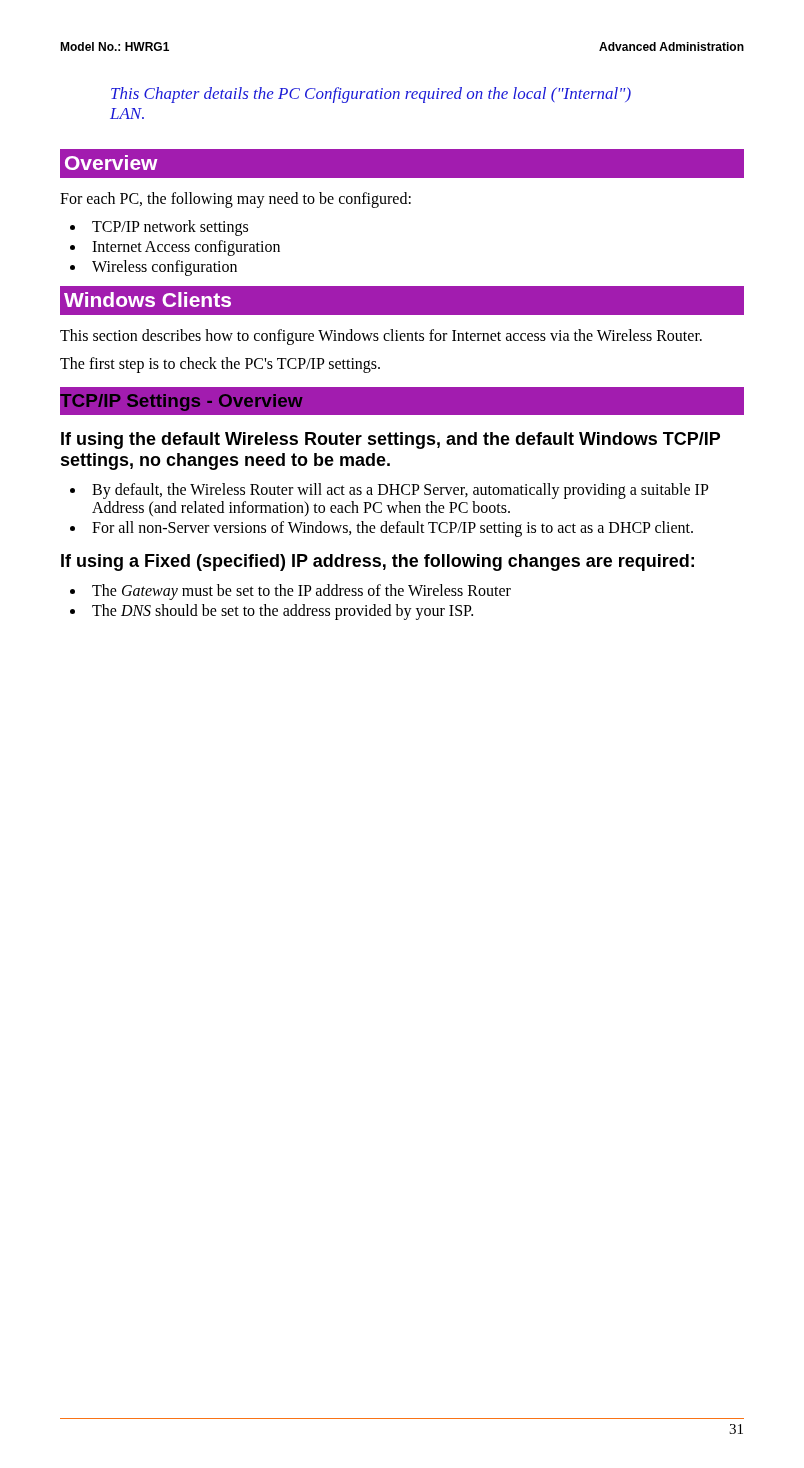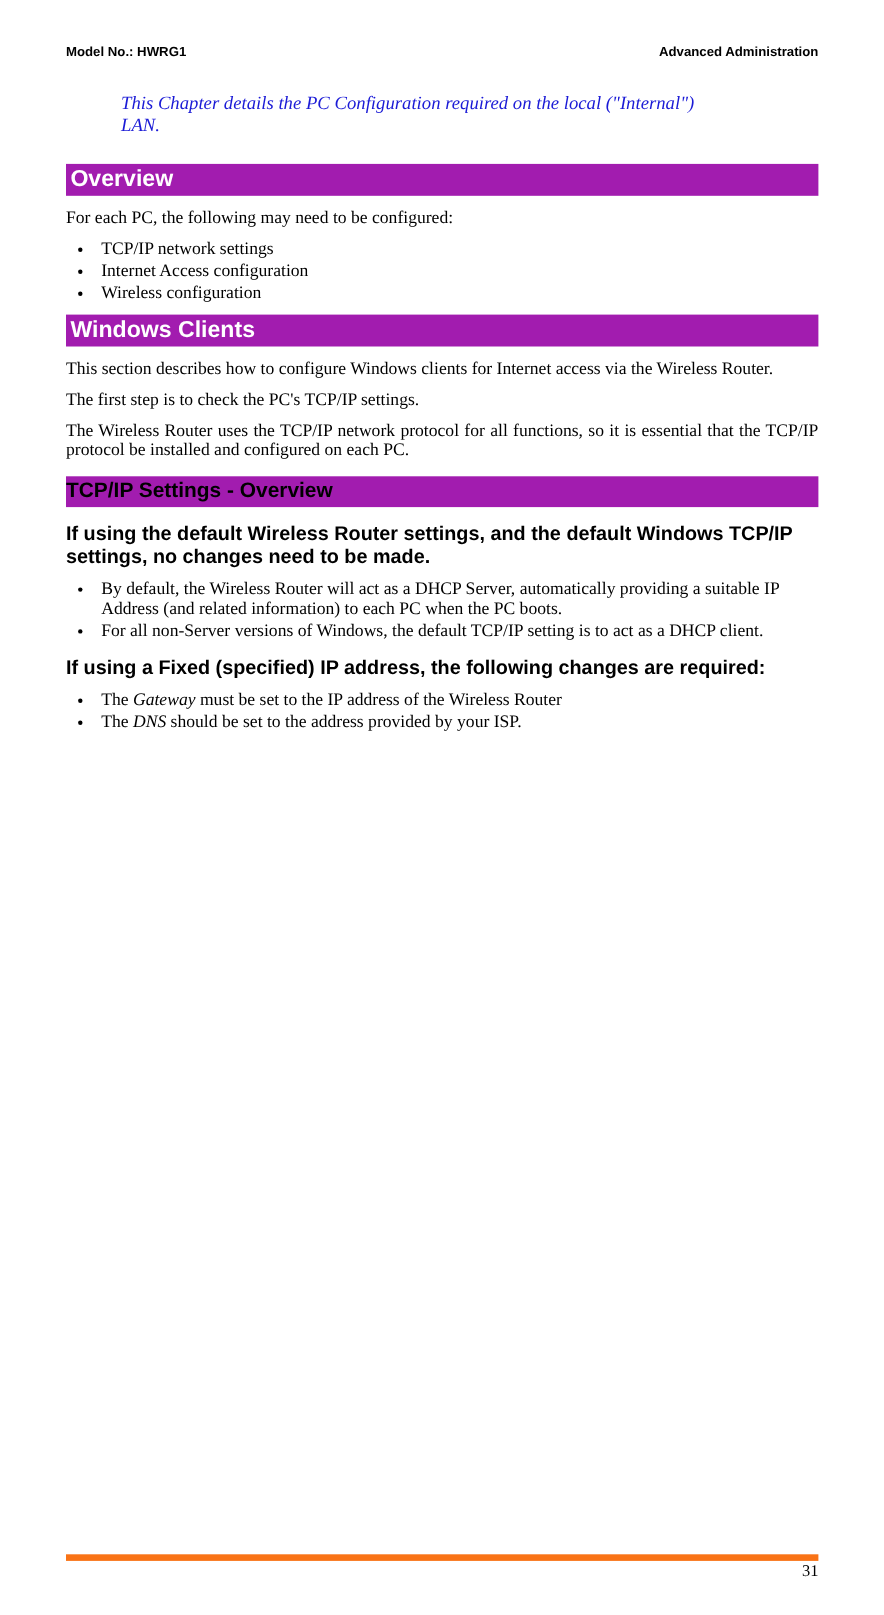--- a/index.html
+++ b/index.html
@@ -74,21 +74,21 @@
     font-family: Arial, Helvetica, sans-serif;
     font-weight: bold;
     font-size: 18px;
     margin: 14px 0 10px 0;
   }
   .footer {
     position: absolute;
     bottom: 30px;
     left: 60px;
     right: 60px;
-    border-top: 6px solid #f97316;
+    border-top: 1px solid #f97316;
     text-align: right;
     font-size: 15px;
     padding-top: 2px;
   }
   em { font-style: italic; text-align: center; }
 </style>
 </head>
 <body>
 
 <div class="page">
@@ -108,21 +108,20 @@
   <ul class="bullet-list">
     <li>TCP/IP network settings</li>
     <li>Internet Access configuration</li>
     <li>Wireless configuration</li>
   </ul>
 
   <div class="section-header">Windows Clients</div>
 
   <p class="body-text">This section describes how to configure Windows clients for Internet access via the Wireless Router.</p>
   <p class="body-text">The first step is to check the PC's TCP/IP settings.</p>
-  <p class="body-text">The Wireless Router uses the TCP/IP network protocol for all functions, so it is essential that the TCP/IP protocol be installed and configured on each PC.</p>
 
   <div class="subsection-gray">TCP/IP Settings - Overview</div>
 
   <p class="sub-bold">If using the default Wireless Router settings, and the default Windows TCP/IP settings, no changes need to be made.</p>
 
   <ul class="bullet-list">
     <li>By default, the Wireless Router will act as a DHCP Server, automatically providing a suitable IP Address (and related information) to each PC when the PC boots.</li>
     <li>For all non-Server versions of Windows, the default TCP/IP setting is to act as a DHCP client.</li>
   </ul>
 

